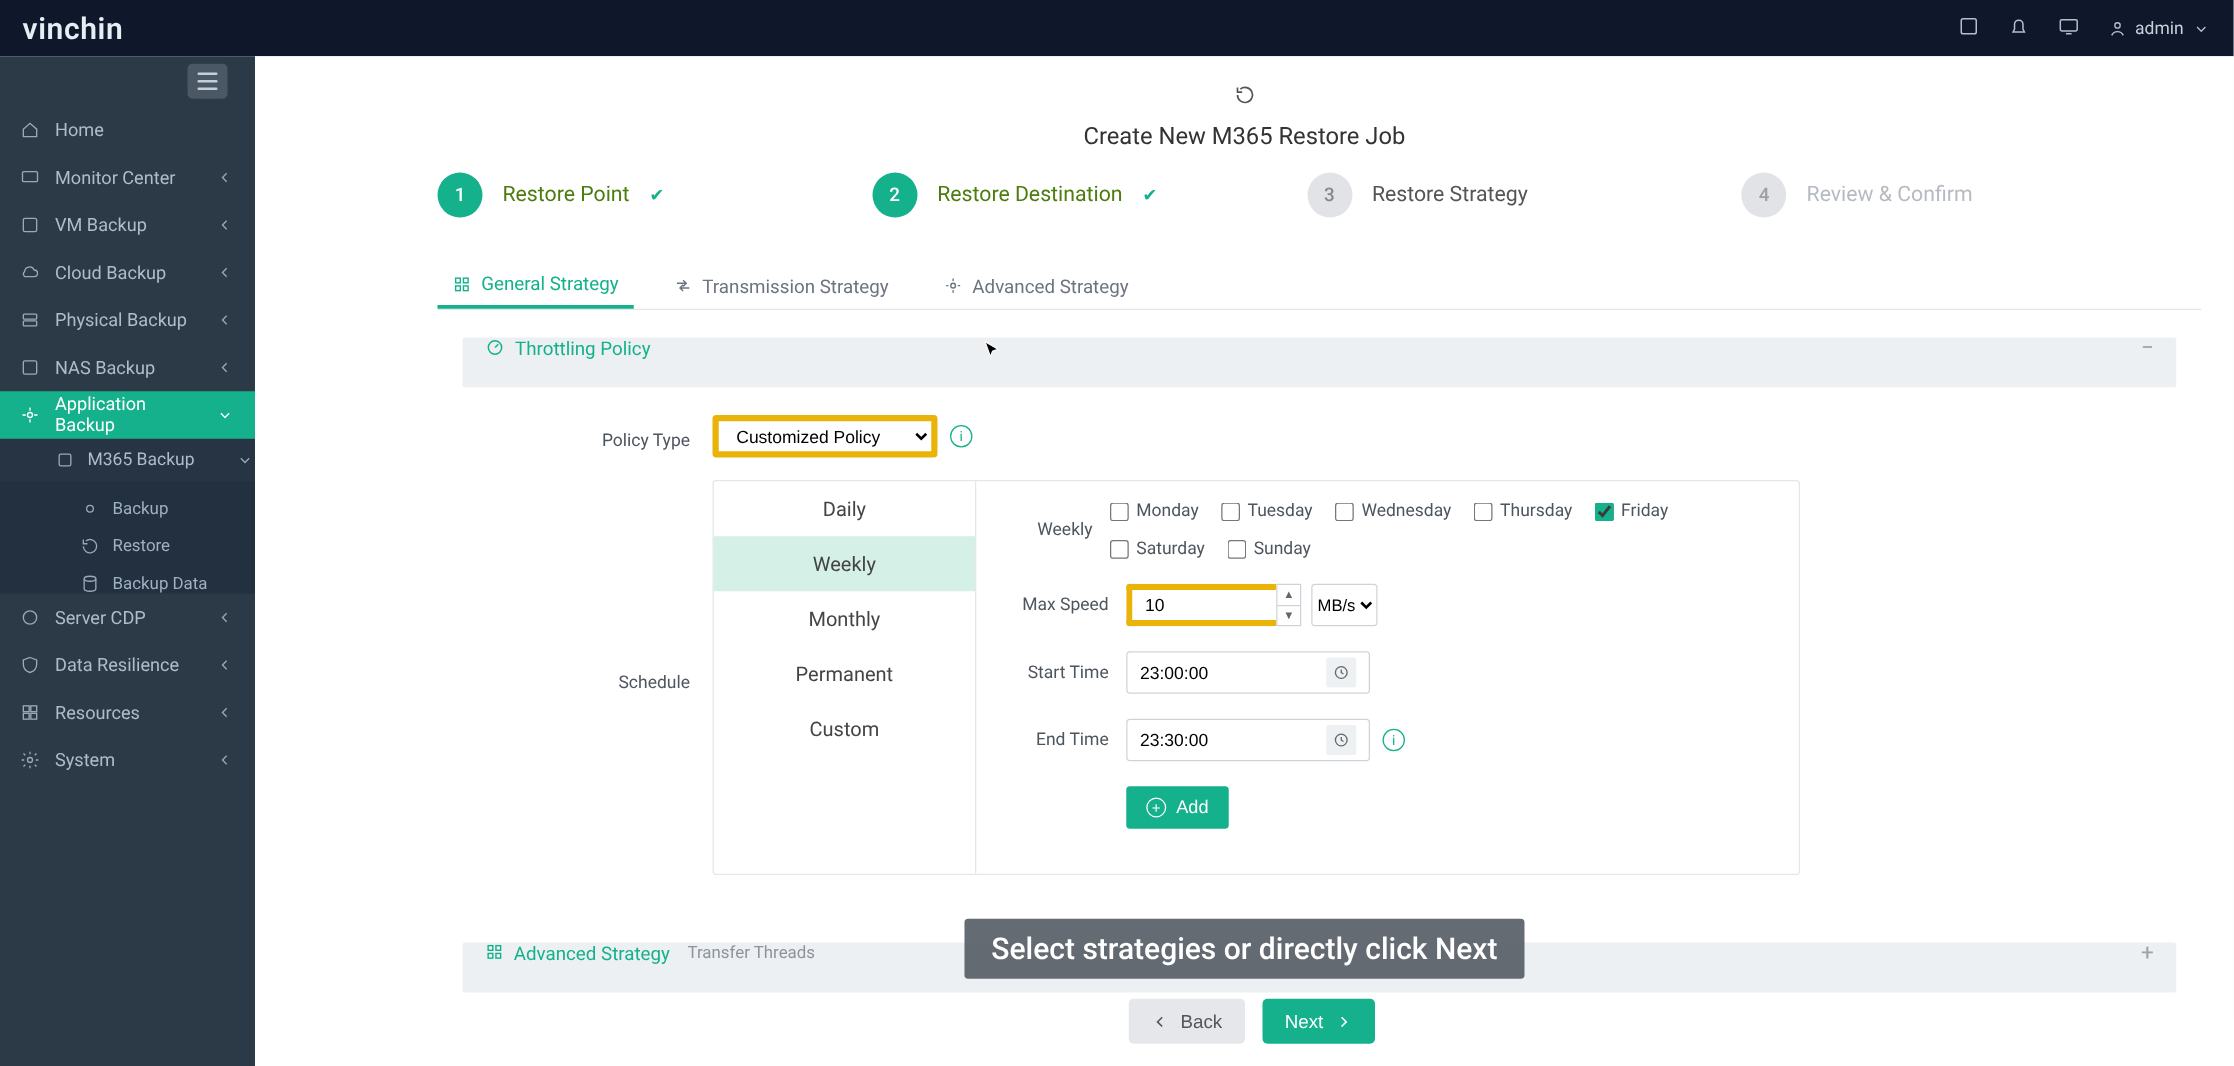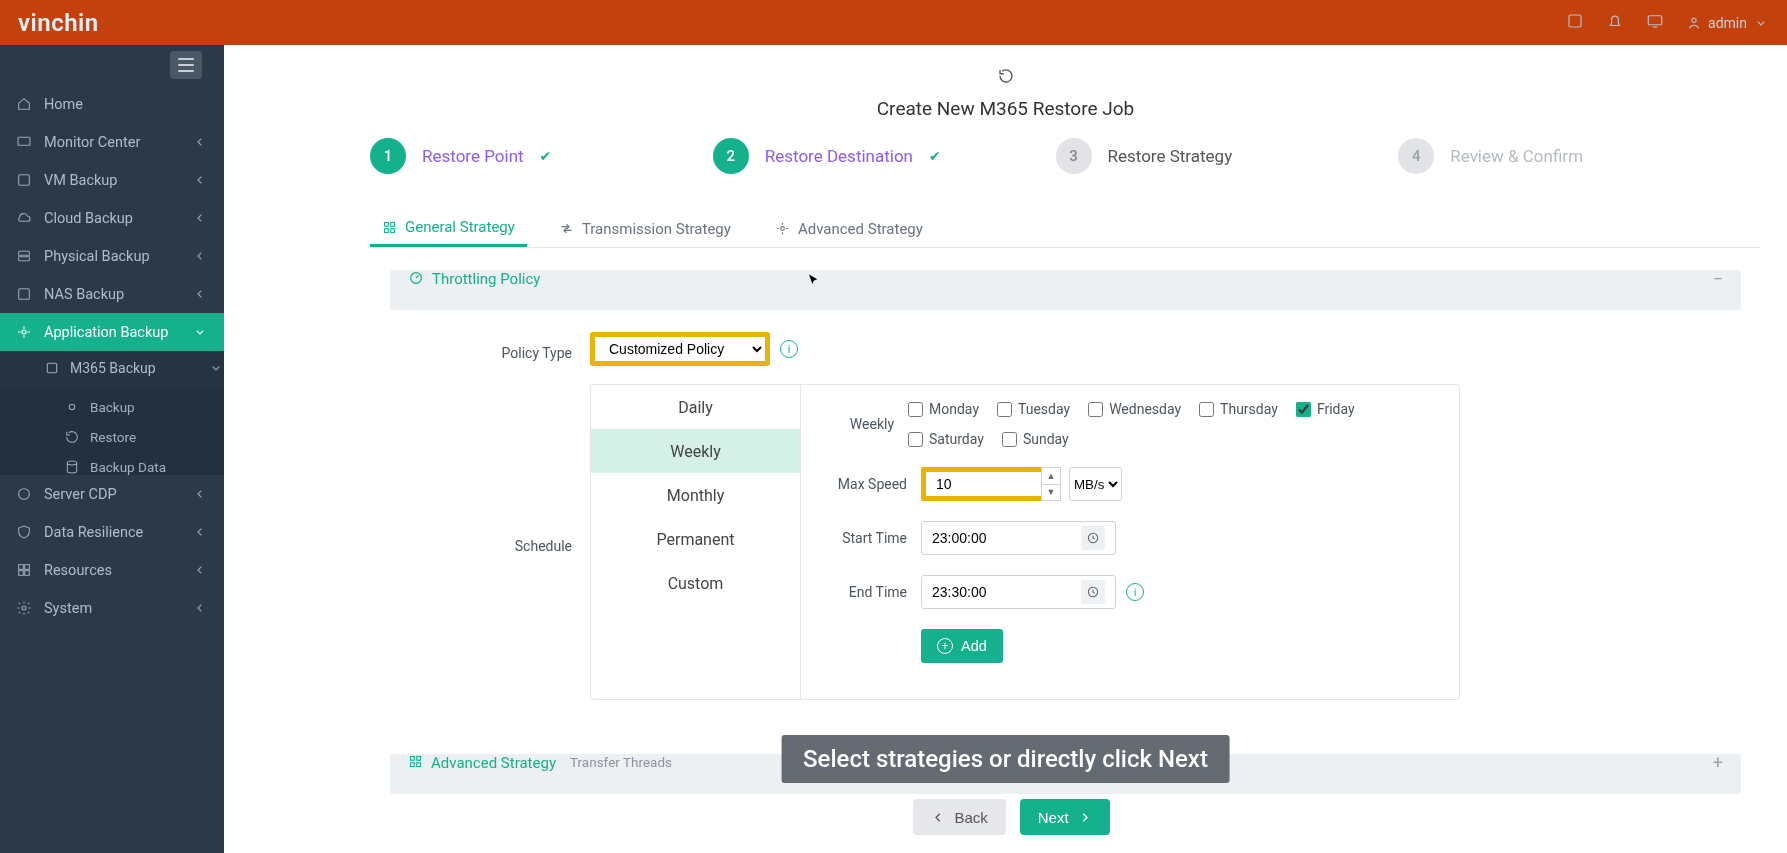--- a/index.html
+++ b/index.html
@@ -1,29 +1,29 @@
 <!DOCTYPE html>
 <html><head>
 <meta charset="utf-8">
 <style>
   * { box-sizing: border-box; margin: 0; padding: 0; }
   html, body { width: 1787px; height: 853px; font-family: -apple-system, "Segoe UI", Roboto, Arial, sans-serif; font-size: 14px; color: #333; }
   body { background: #f5f5f7; }
 
   
-  .topbar { height: 45px; background: #c2410c; display: flex; align-items: center; justify-content: space-between; padding: 0 18px; }
+  .topbar { height: 45px; background: #0f172a; display: flex; align-items: center; justify-content: space-between; padding: 0 18px; }
   .logo   { color: #e6eef5; font-size: 24px; font-weight: 600; letter-spacing: .5px; }
   .topbar-right { display: flex; align-items: center; gap: 22px; color: #c7d1db; }
   .topbar-right svg { width: 18px; height: 18px; fill: none; stroke: #b4c0cc; stroke-width: 1.6; }
   .user-chip { display: flex; align-items: center; gap: 6px; color: #c7d1db; }
   .user-chip svg { width: 16px; height: 16px; stroke: #b4c0cc; }
 
   
   .shell { display: flex; height: calc(853px - 45px); }
-  .sidebar { width: 224px; background: #2c3a48; color: #aebccb; display: flex; flex-direction: column; }
+  .sidebar { width: 204px; background: #2c3a48; color: #aebccb; display: flex; flex-direction: column; }
   .sidebar-toggle { height: 40px; display: flex; align-items: center; justify-content: flex-end; padding-right: 22px; }
   .burger { width: 32px; height: 28px; background: #4a5866; border-radius: 4px; display:flex; flex-direction:column; justify-content:center; align-items:center; gap:4px; }
   .burger span { display:block; width:16px; height:2px; background:#c6cfd8; border-radius:1px; }
   .nav-item { display: flex; align-items: center; height: 38px; padding: 0 16px; gap: 12px; font-size: 14.5px; cursor: pointer; position: relative; }
   .nav-item.active { background: #14b18c; color: #fff; }
   .nav-item .chev { margin-left: auto; }
   .nav-icon { width: 16px; height: 16px; stroke: #9aa9b8; fill: none; stroke-width: 1.6; flex-shrink:0; }
   .nav-item.active .nav-icon { stroke:#fff; }
   .sub-item { display: flex; align-items: center; height: 34px; padding-left: 44px; gap: 10px; font-size: 14px; background:#263444; cursor:pointer; }
   .sub-sub-item { display:flex; align-items:flex-end; height:30px; padding-left:64px; gap:10px; font-size:13.5px; background:#223040; color:#9fb0c1; cursor:pointer; }
@@ -33,21 +33,21 @@
   .page-header { display:flex; align-items:center; gap:12px; font-size:19px; color:#333; margin-bottom:10px; font-weight:400;flex-direction:column; }
   .refresh-icon { width:18px; height:18px; stroke:#555; fill:none; stroke-width:1.8; }
 
   
   .steps { display:flex; align-items:center; gap:60px; margin:18px 80px 0 120px; }
   .step { display:flex; align-items:center; gap:16px; flex:1; }
   .step-badge { width:36px; height:36px; border-radius:50%; display:flex; align-items:center; justify-content:center; font-size:15px; font-weight:500; }
   .step.done  .step-badge, .step.active .step-badge { background:#14b18c; color:#fff; }
   .step.future .step-badge { background:#e1e3e6; color:#9aa0a6; }
   .step-label { font-size:17px; }
-  .step.done  .step-label, .step.active .step-label { color:#8b5cf6; }
+  .step.done  .step-label, .step.active .step-label { color:#4d7c0f; }
   .step.current .step-label { color:#555; }
   .step.future .step-label { color:#b6bbc1; }
   .step .check { color:#14b18c; font-size:14px; }
   .step.current .step-badge { background:#e1e3e6; color:#888; }
 
   
   .strategy-tabs { display:flex; gap:20px; margin:36px 0 0 120px; border-bottom:1px solid #e3e6ea; padding-bottom:0; }
   .strategy-tab { display:flex; align-items:center; gap:8px; padding:8px 12px; color:#6b7480; cursor:pointer; font-size:15px; }
   .strategy-tab.active { color:#14b18c; border-bottom:3px solid #14b18c; }
   .strategy-tab svg { width:15px; height:15px; stroke:currentColor; fill:none; stroke-width:1.8; }

